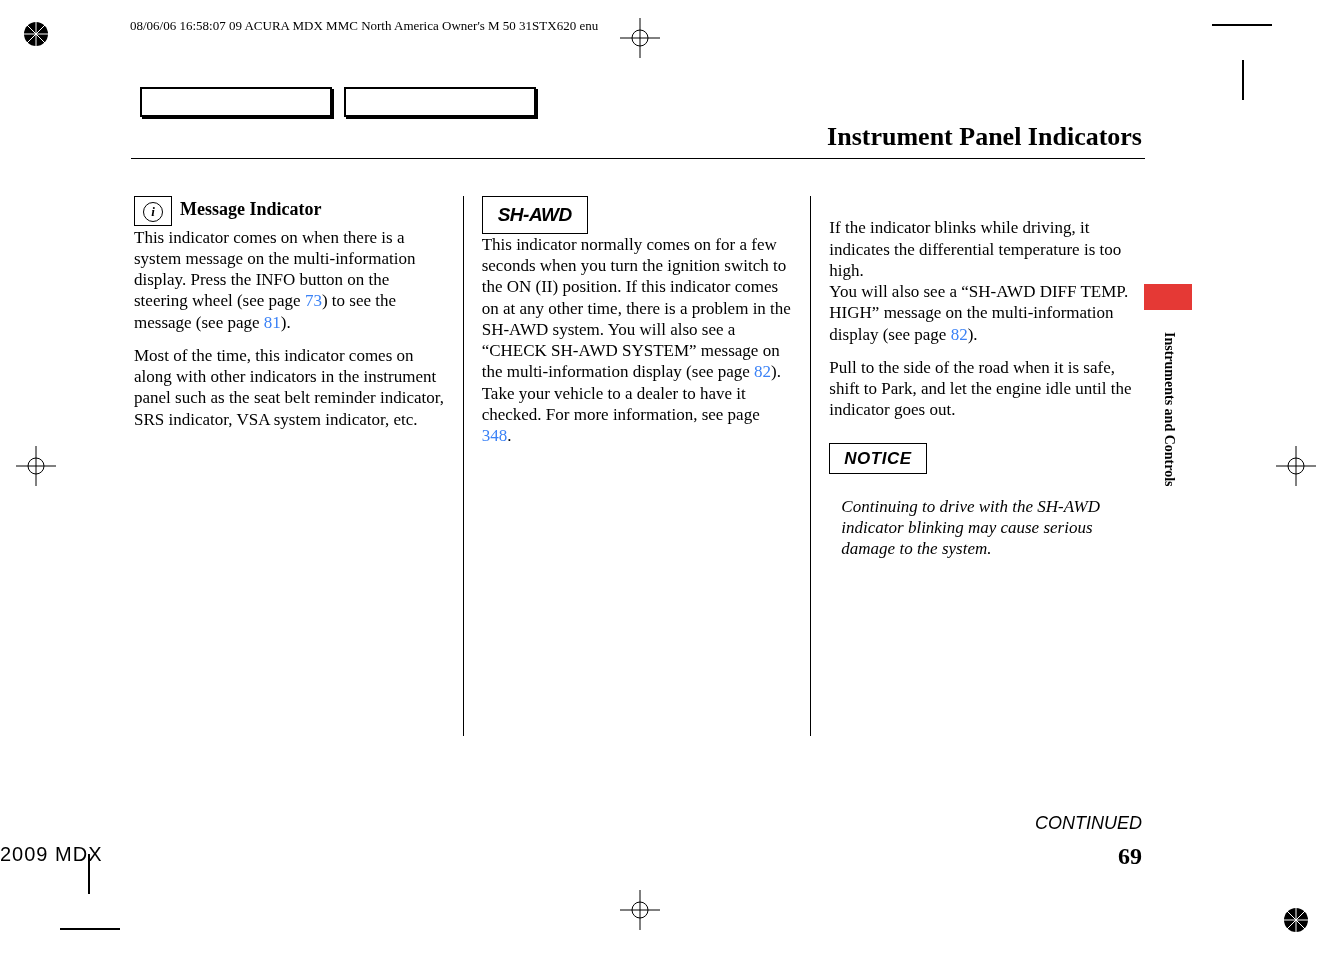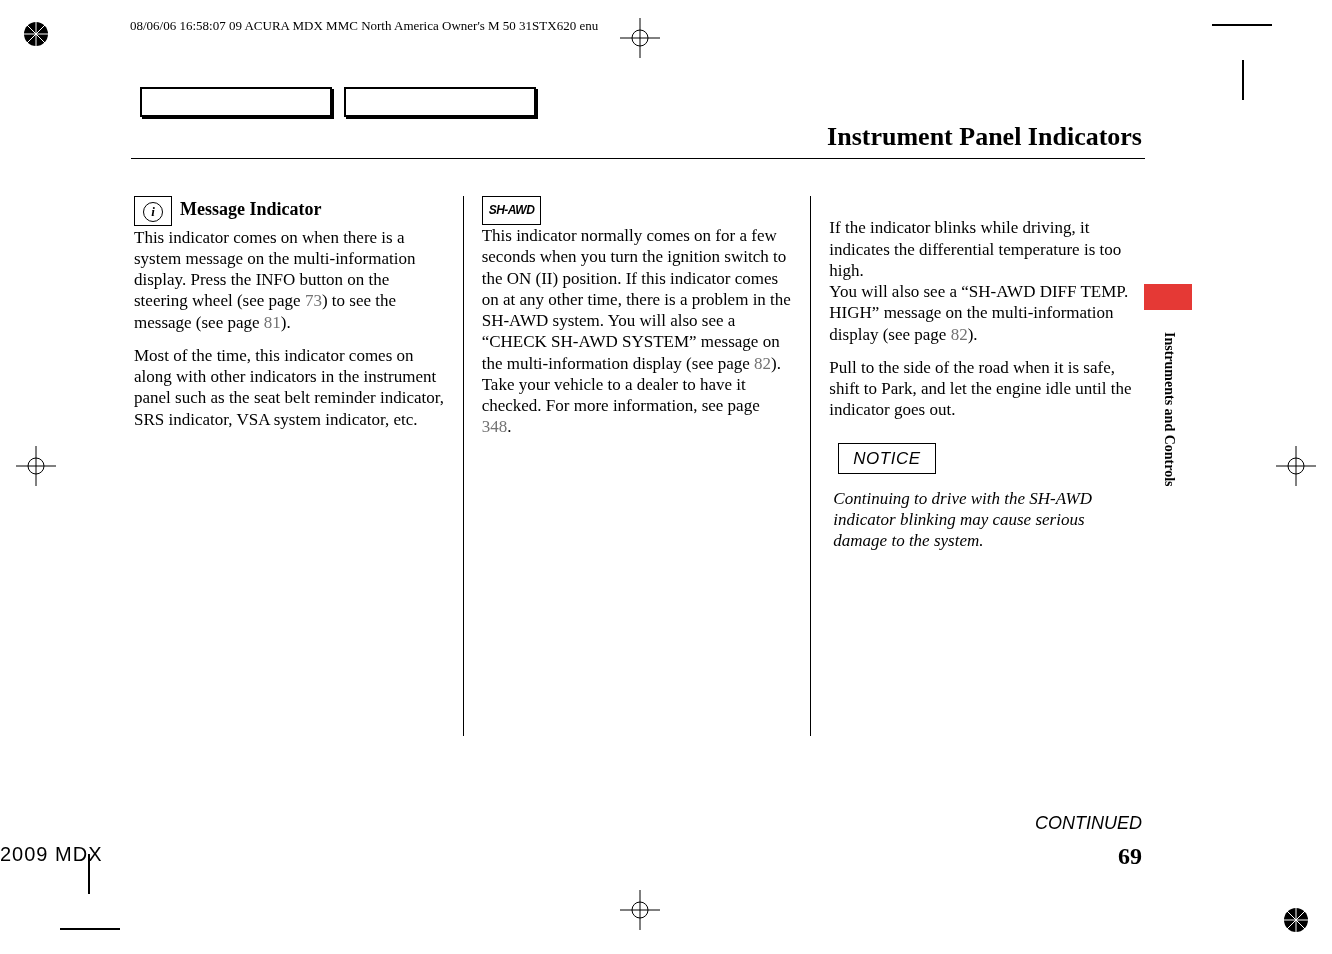--- a/index.html
+++ b/index.html
@@ -130,53 +130,52 @@
     border-radius:50%;
     text-align:center;
     line-height:18px;
     font-size:13px;
     font-style: italic;
     font-weight: bold;
     font-family: Georgia, serif;
   }
   .shawd-icon {
     font-weight: 900;
-    font-size:12px;
+    font-size:19px;
     font-family: Arial, sans-serif;
     letter-spacing:-0.5px;
     font-style: italic;
-    padding:6px 6px;
+    padding:6px 15px;
   }
 
   .sect-head {
     font-weight: bold;
     font-size: 18px;
     margin-bottom: 6px;
   }
   .sect-head-row { display:flex; align-items:flex-start; }
   .sect-head-row .sect-head { margin-top:2px; }
 
   p.body { margin: 0 0 12px 0; }
 
-  .link { color: #737373; }
+  .link { color: #3b82f6; }
 
   .notice-box {
     border:1.5px solid #000;
     display:inline-block;
     padding:4px 14px;
     font-family: Arial, sans-serif;
     font-style: italic;
-    font-weight: 400;
+    font-weight: 700;
     font-size:17px;
     letter-spacing:0.5px;
     margin-bottom:10px;
     margin-top:10px;
-    margin-left:9px;
-  }
-  p.notice-text { font-style: italic; margin:4px; }
+  }
+  p.notice-text { font-style: italic; margin:12px; }
 
   .continued {
     position:absolute;
     right: 190px;
     bottom: 120px;
     font-style: italic;
     font-family: Liberation Sans, sans-serif;
     font-size: 18px;
   }
   .footer-model {

